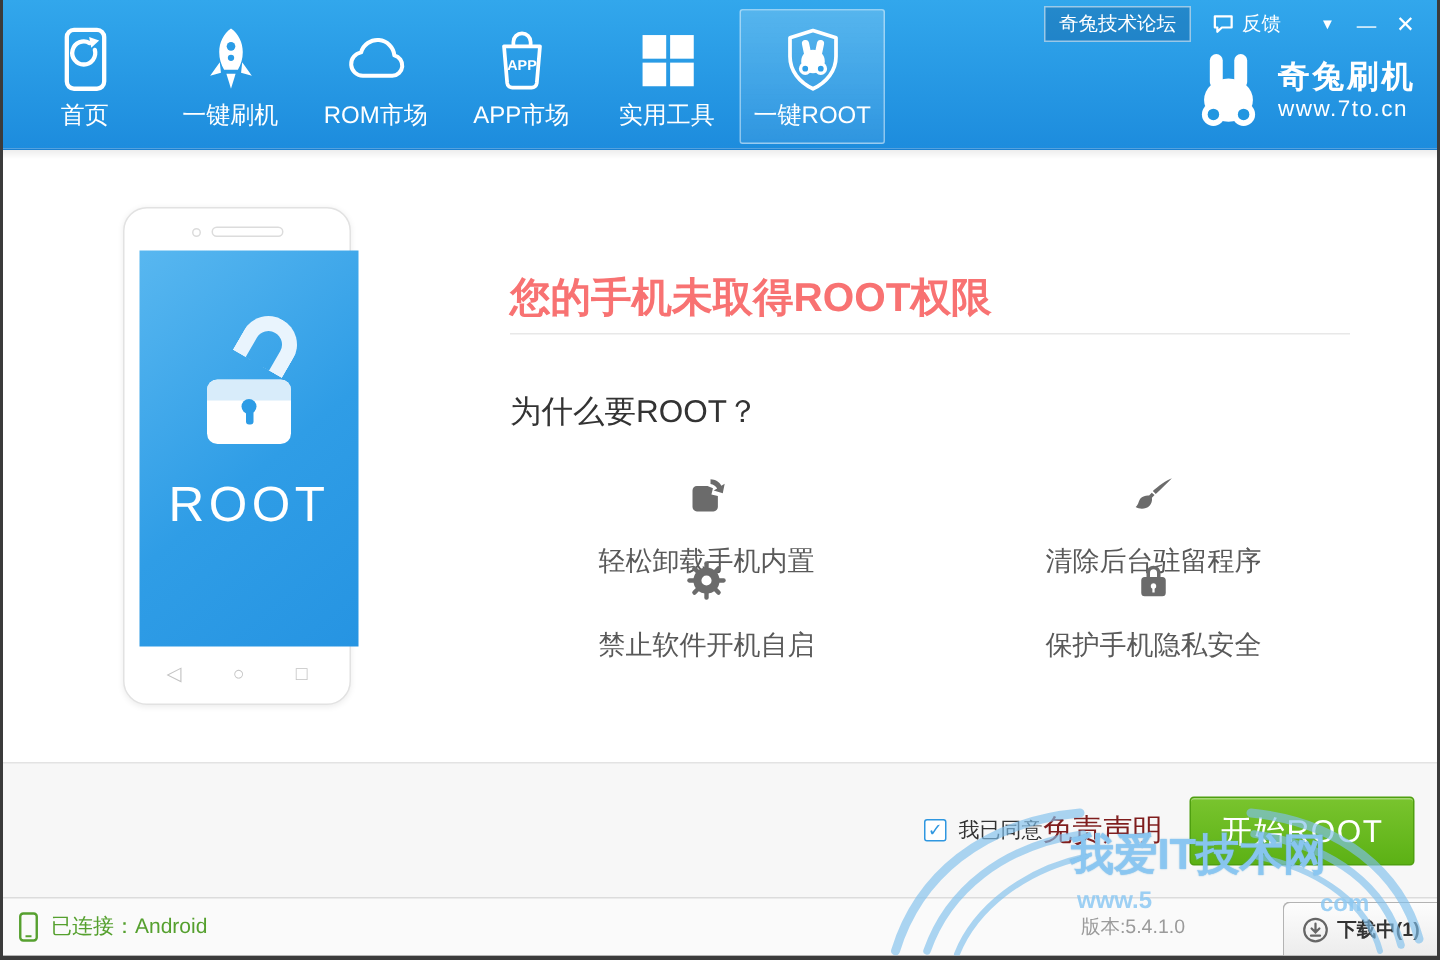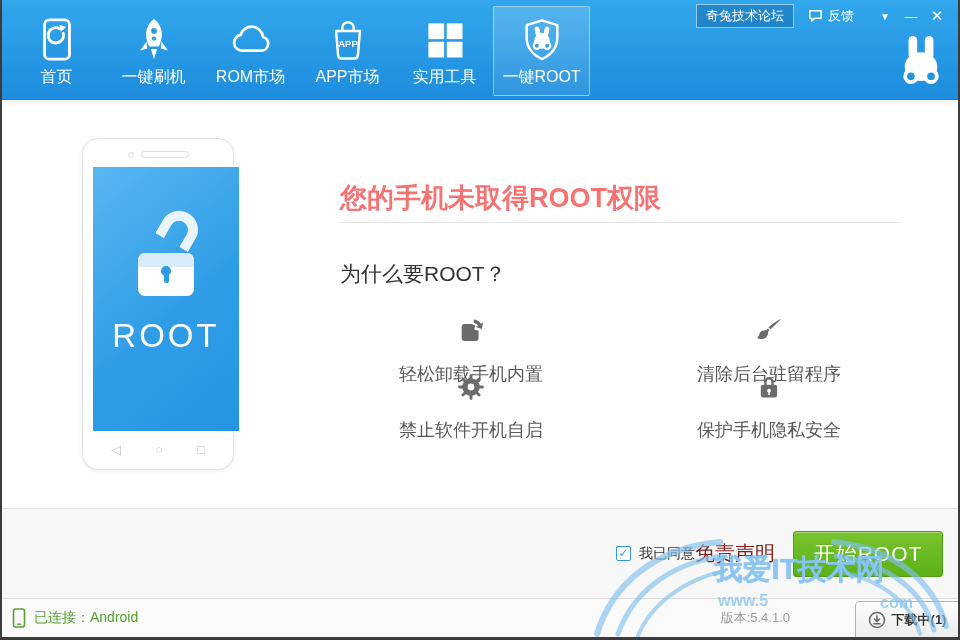--- a/index.html
+++ b/index.html
@@ -237,20 +237,24 @@
         <g fill="#fff">
           <rect x="11" y="2" width="9" height="24" rx="4.5"></rect>
           <rect x="28" y="2" width="9" height="24" rx="4.5"></rect>
           <ellipse cx="24" cy="34" rx="17" ry="15"></ellipse>
           <circle cx="13.5" cy="44" r="8"></circle>
           <circle cx="34.5" cy="44" r="8"></circle>
         </g>
         <circle cx="13.5" cy="44" r="4" fill="#2196e0"></circle>
         <circle cx="34.5" cy="44" r="4" fill="#2196e0"></circle>
       </svg>
+      <div class="logo-text">
+        <div class="logo-title">奇兔刷机</div>
+        <div class="logo-url">www.7to.cn</div>
+      </div>
     </div>
   </div>
 
   <div class="content">
 
     <div class="phone">
       <div class="phone-top">
         <span class="ear-dot"></span>
           <span class="ear-slot"></span>
       </div>

